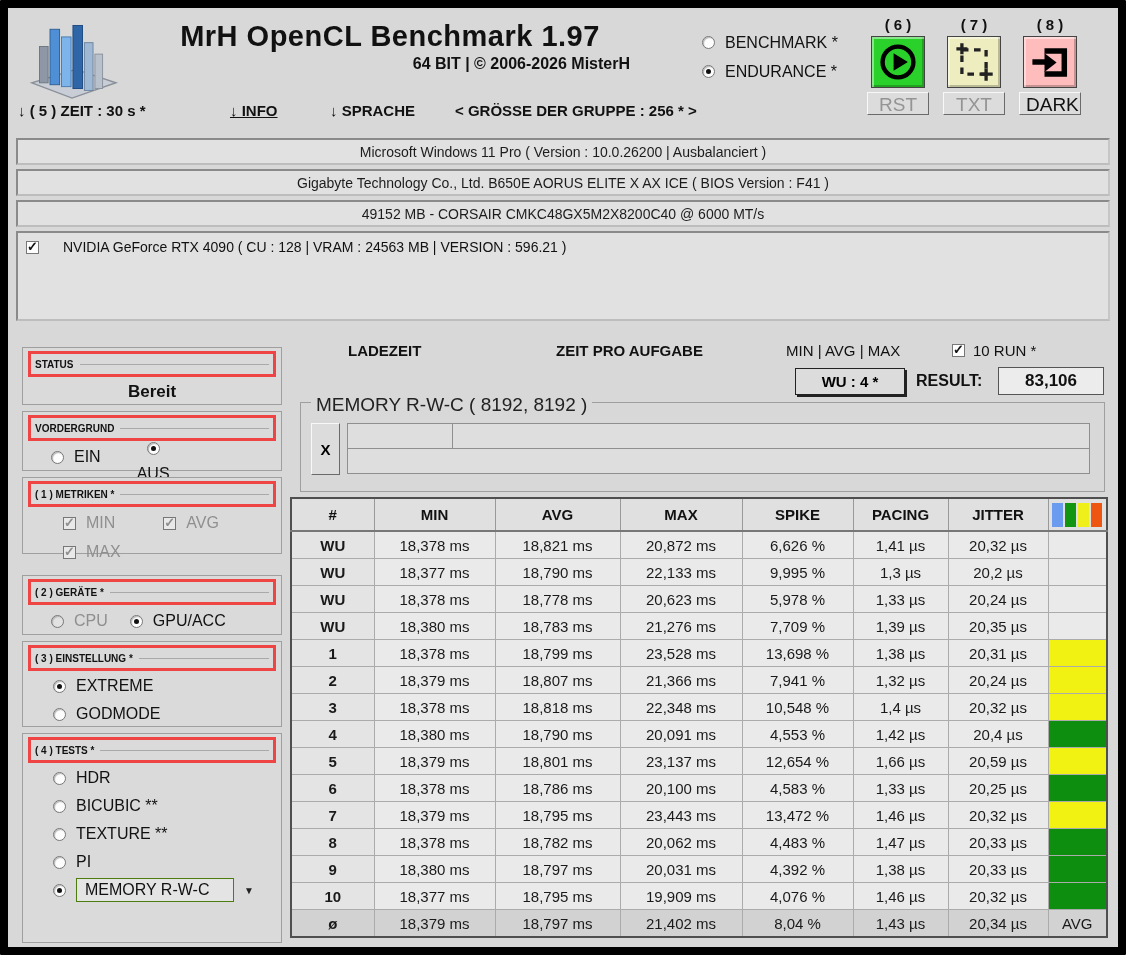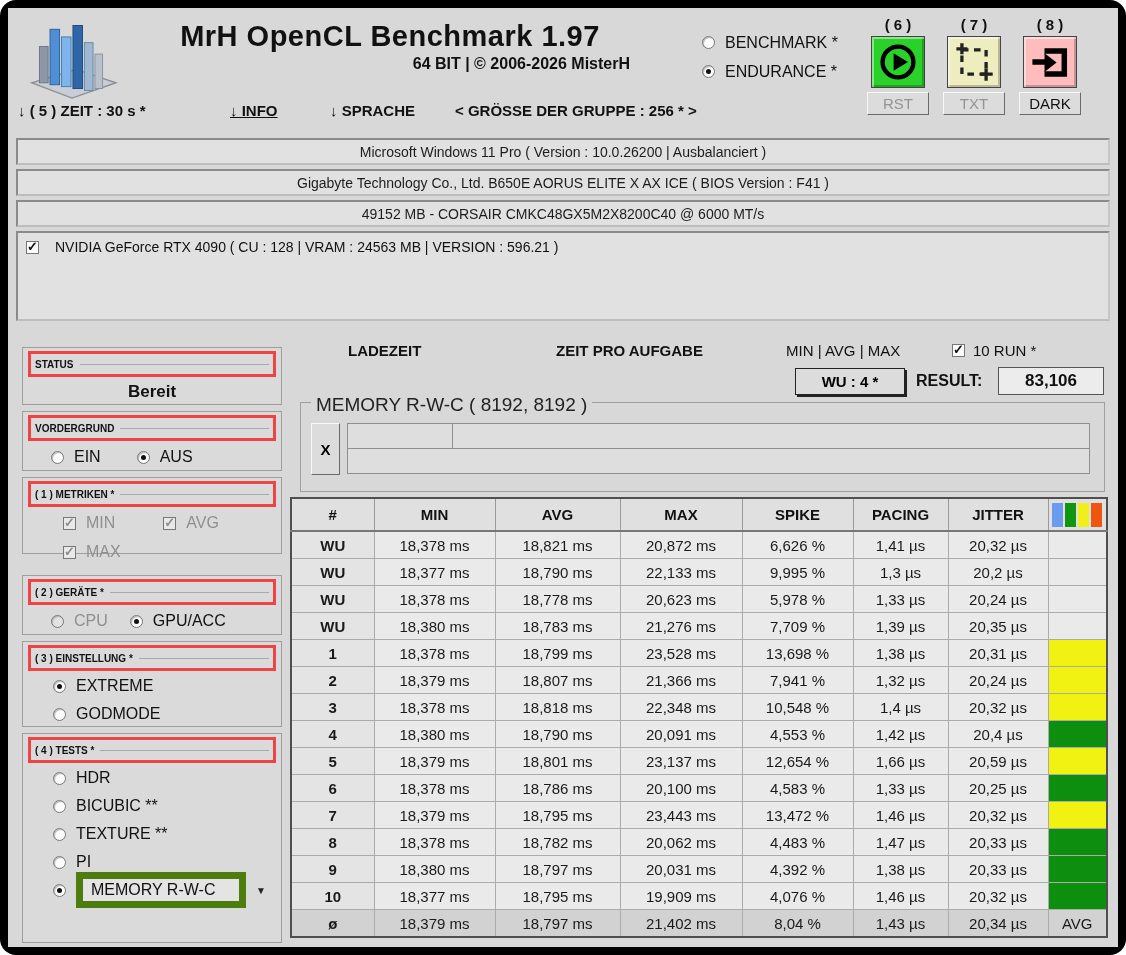--- a/index.html
+++ b/index.html
@@ -1,51 +1,51 @@
 <!DOCTYPE html>
 <html><head>
 <meta charset="utf-8">
 <style>
   html,body{margin:0;padding:0;}
   body{width:1126px;height:955px;position:relative;background:#fff;
        font-family:"Liberation Sans",sans-serif;color:#111;}
-  .frame{position:absolute;inset:0;background:#000;border-radius:16px;}
+  .frame{position:absolute;inset:0;background:#000;border-radius:1px;}
   .window{position:absolute;left:8px;top:8px;width:1110px;height:939px;background:#d8d8d8;}
 
   
   .app-icon{position:absolute;left:14px;top:6px;width:100px;height:86px;}
   .title-block{position:absolute;left:138px;top:12px;width:488px;}
   .title{font-size:29px;font-weight:bold;text-align:center;letter-spacing:0.5px;}
   .subtitle{font-size:16px;font-weight:bold;text-align:right;padding-right:4px;margin-top:2px;}
   .modes{position:absolute;left:694px;top:20px;}
   .mode-row{display:flex;align-items:center;gap:10px;height:29px;font-size:16px;}
   .actions{position:absolute;left:858px;top:8px;display:flex;gap:12px;}
   .action-col{width:64px;display:flex;flex-direction:column;align-items:center;}
   .action-num{font-weight:bold;font-size:15px;height:20px;}
   .action-btn{width:54px;height:52px;padding:3px;cursor:pointer;
       border:1px solid #444;
       box-shadow:inset 2px 2px 0 rgba(255,255,255,.45), inset -2px -2px 0 rgba(0,0,0,.22);}
   .btn-green{background:#2bd12b;}
   .btn-yellow{background:#ededc0;}
   .btn-pink{background:#ffbcbc;}
-  .sub-btn{margin-top:4px;width:62px;height:23px;font-size:15px;background:#dcdcdc;cursor:pointer;
+  .sub-btn{margin-top:4px;width:62px;height:23px;font-size:19px;background:#dcdcdc;cursor:pointer;
       border:1px solid;border-color:#f8f8f8 #6a6a6a #6a6a6a #f8f8f8;
       font-family:"Liberation Sans",sans-serif;color:#111;}
   .sub-btn.dim{color:#949494;}
   .menu{position:absolute;top:94px;left:0;width:100%;height:22px;font-weight:bold;font-size:15px;}
   .menu span{position:absolute;cursor:pointer;white-space:nowrap;}
   .menu .m0{left:10px;} .menu .m1{left:222px;text-decoration:underline;} .menu .m2{left:322px;} .menu .m3{left:447px;}
 
   
   .info-row{position:absolute;left:8px;width:1094px;height:27px;background:#e1e1e1;
       border:2px solid;border-color:#8a8a8a #c6c6c6 #bdbdbd #8a8a8a;box-sizing:border-box;
       display:flex;align-items:center;justify-content:center;font-size:14px;color:#1c1c1c;}
   .gpu-box{position:absolute;left:8px;top:223px;width:1094px;height:90px;background:#e1e1e1;
       border:2px solid;border-color:#8a8a8a #c6c6c6 #bdbdbd #8a8a8a;box-sizing:border-box;
-      padding:6px 8px;font-size:14px;display:flex;align-items:flex-start;gap:16px;}
+      padding:6px 8px;font-size:14px;display:flex;align-items:flex-start;gap:24px;}
 
   
   .radio{width:13px;height:13px;border-radius:50%;background:#fdfdfd;border:1px solid #777;
       box-shadow:inset 1px 1px 1px #b5b5b5;flex:none;box-sizing:border-box;}
   .radio.sel::after{content:"";display:block;width:5px;height:5px;border-radius:50%;background:#111;margin:3px auto;}
   .radio.dis{background:#e2e2e2;}
   .cb{width:13px;height:13px;background:#fdfdfd;border:1px solid #777;position:relative;flex:none;box-sizing:border-box;}
   .cb.checked::after{content:"✓";position:absolute;left:0px;top:-3px;font-size:13px;font-weight:bold;color:#111;}
   .cb.dis{background:#e9e9e9;}
   .cb.dis::after{color:#8f8f8f;}
@@ -189,21 +189,21 @@
     <div class="status-value">Bereit</div>
   </div>
 
   <div class="group" style="top:403px;height:60px;">
     <div class="group-title">VORDERGRUND</div>
     <div class="opt-pair" style="padding-left:28px;gap:36px;">
       <div class="opt-row" style="padding-left:0;">
         <span class="radio"></span>
         <span>EIN</span>
       </div>
-      <div class="opt-row" style="padding-left:0;">
+      <div class="opt-row" style="padding-left:0;flex-direction:column;">
         <span class="radio sel"></span>
         <span>AUS</span>
       </div>
     </div>
   </div>
 
   <div class="group" style="top:469px;height:77px;">
     <div class="group-title">( 1 ) METRIKEN *</div>
     <div class="opt-pair" style="padding-left:40px;gap:48px;">
       <div class="opt-row dimtext" style="padding-left:0;">
@@ -260,21 +260,21 @@
     <div class="opt-row">
       <span class="radio"></span>
       <span>TEXTURE **</span>
     </div>
     <div class="opt-row">
       <span class="radio"></span>
       <span>PI</span>
     </div>
     <div class="opt-row">
       <span class="radio sel"></span>
-      <span style="background:#e4e4e4;border:7px solid #4d7c0f;padding:2px 8px;min-width:140px;">MEMORY R-W-C</span>
+      <span style="background:#e4e4e4;border:1px solid #4d7c0f;padding:2px 8px;min-width:140px;">MEMORY R-W-C</span>
       <span style="font-size:10px;color:#222;">▼</span>
     </div>
   </div>
 
   <div class="runlbl bold" style="left:340px;top:334px;">LADEZEIT</div>
   <div class="runlbl bold" style="left:548px;top:334px;">ZEIT PRO AUFGABE</div>
   <div class="runlbl" style="left:778px;top:334px;">MIN | AVG | MAX</div>
   <div class="tenrun">
     <span class="cb checked"></span>
     <span>10 RUN *</span>

